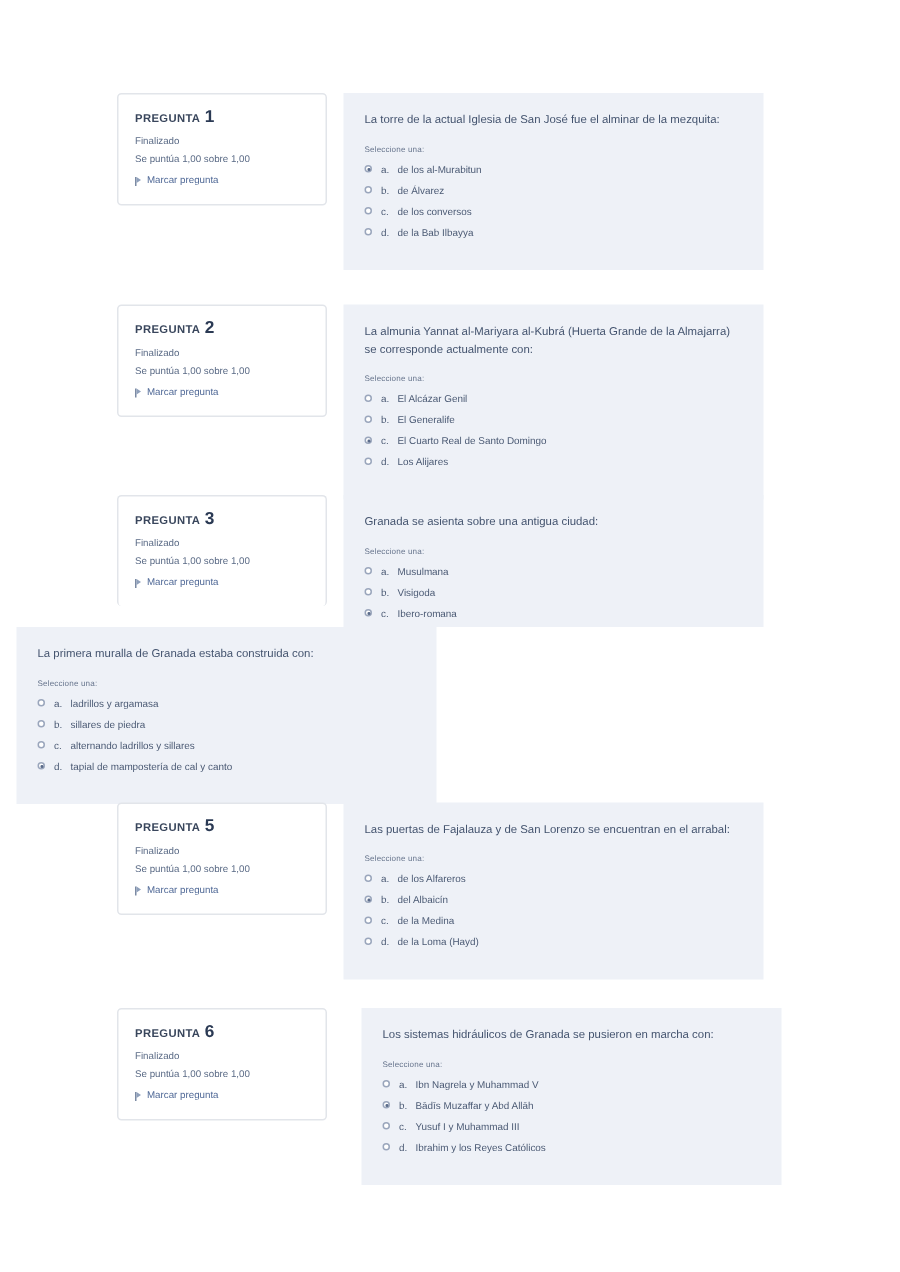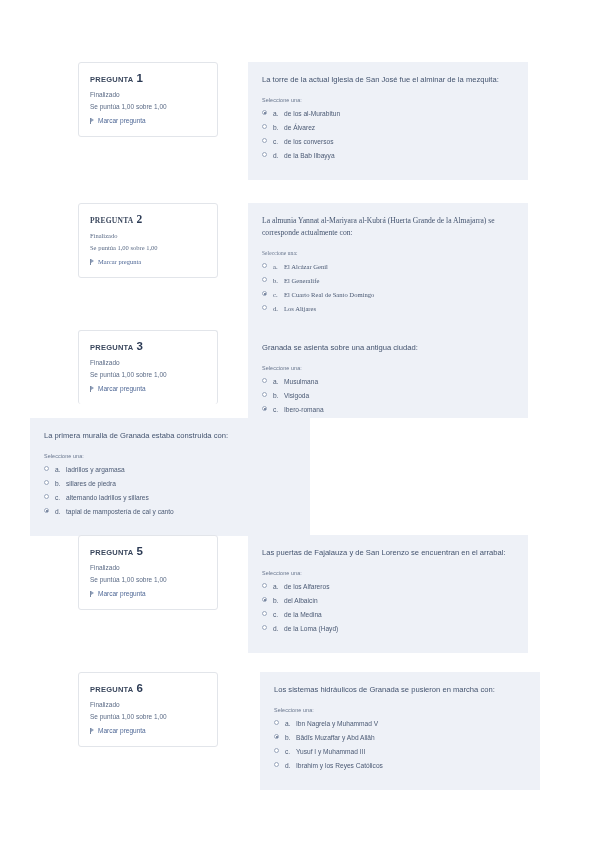--- a/index.html
+++ b/index.html
@@ -94,21 +94,21 @@
     position: absolute;
     left: 1px; top: 0;
     width: 0; height: 0;
     border-top: 2px solid transparent;
     border-bottom: 2px solid transparent;
     border-left: 3px solid #8fa0bb;
   }
 
   
   .qpanel {
-    margin-left: 30px;
+    margin-left: 11px;
     width: 280px;
     box-sizing: border-box;
     background: #eef1f7;
     padding: 12px 14px 14px 14px;
     flex: 0 0 auto;
   }
   .qtext {
     font-size: 7.6px;
     line-height: 1.55;
     color: #43536e;
@@ -202,21 +202,21 @@
             <span class="opt-letter">c.</span>
             <span class="opt-text">de los conversos</span>
           </label>
           <label class="opt">
             <span class="radio"></span>
             <span class="opt-letter">d.</span>
             <span class="opt-text">de la Bab Ilbayya</span>
           </label>
         </div>
       </div>
-      <div class="qblock" style="top: 203px; font-family: Liberation Serif, serif;">
+      <div class="qblock" style="top: 203px;">
         <div class="qinfo">
           <div class="qinfo-head"><span>PREGUNTA</span><span class="qnum">2</span></div>
           <div class="qinfo-state">Finalizado</div>
           <div class="qinfo-score">Se puntúa 1,00 sobre 1,00</div>
           <div class="qinfo-flag">
             <span class="flag-icon"></span>
             <span>Marcar pregunta</span>
           </div>
         </div>
         <div class="qpanel">

